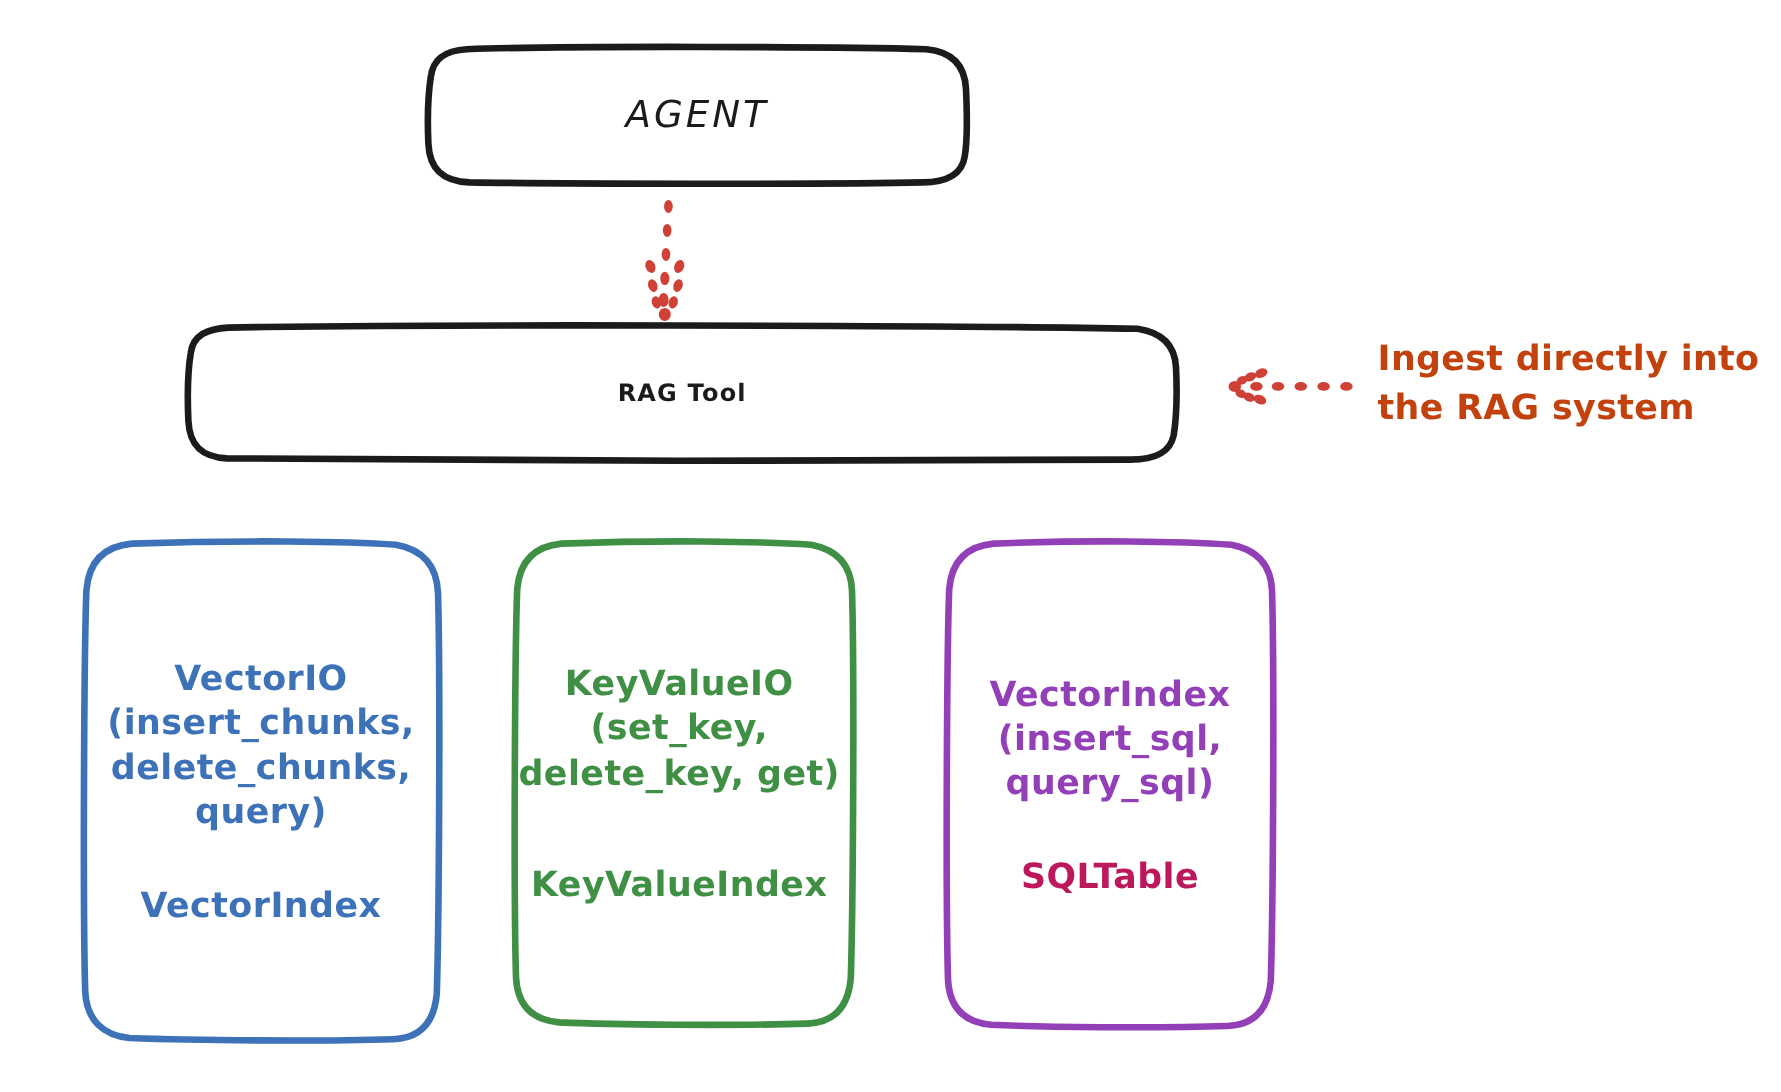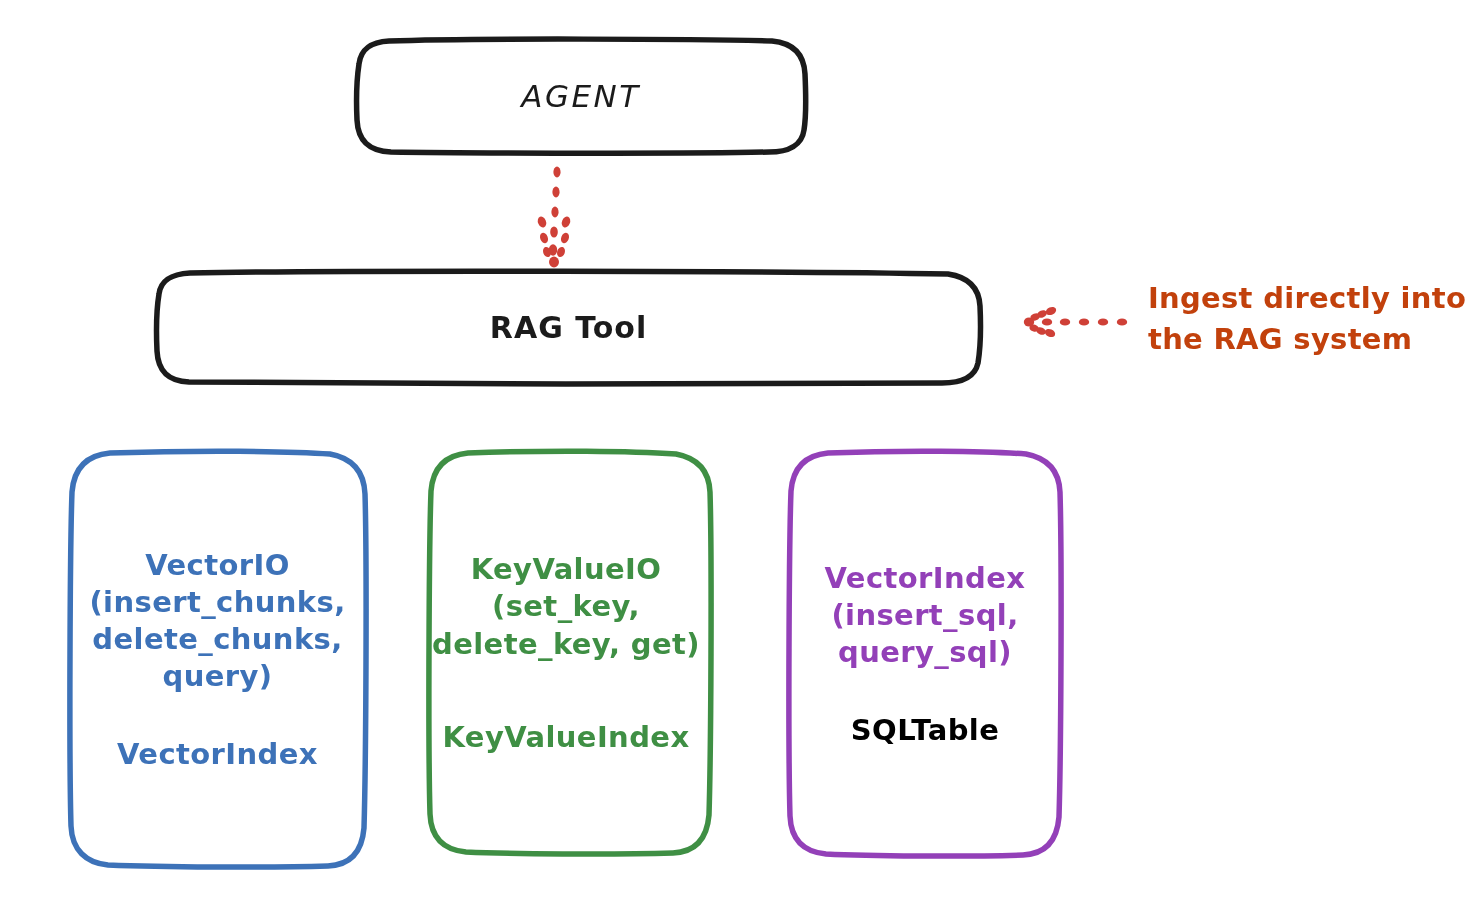--- a/index.html
+++ b/index.html
@@ -49,21 +49,21 @@
     font-weight: 400;
     color: #1b1b1b;
     letter-spacing: 2.5px;
   }
   
   #ragtool-label {
     left: 157px;
     top: 272px;
     width: 823px;
     height: 110px;
-    font-size: 30px;
+    font-size: 20px;
     font-weight: 600;
     color: #1b1b1b;
     letter-spacing: 1px;
   }
   
   .store-label {
     position: absolute;
     display: flex;
     flex-direction: column;
     align-items: center;
@@ -208,19 +208,19 @@
     <div class="store-api" style="color:#3f8f44">KeyValueIO
 (set_key,
 delete_key, get)</div>
     <div class="store-index" style="color:#3f8f44">KeyValueIndex</div>
   </div>
 
   <div class="store-label hand" id="relational-label">
     <div class="store-api" style="color:#9340b8">VectorIndex
 (insert_sql,
 query_sql)</div>
-    <div class="store-index" style="color:#000000">SQLTable</div>
+    <div class="store-index" style="color:#be185d">SQLTable</div>
   </div>
 
   <div class="hand" id="annotation-text" style="color:#c2410c">Ingest directly into
 the RAG system</div>
 
 </div>
 
 </body></html>

